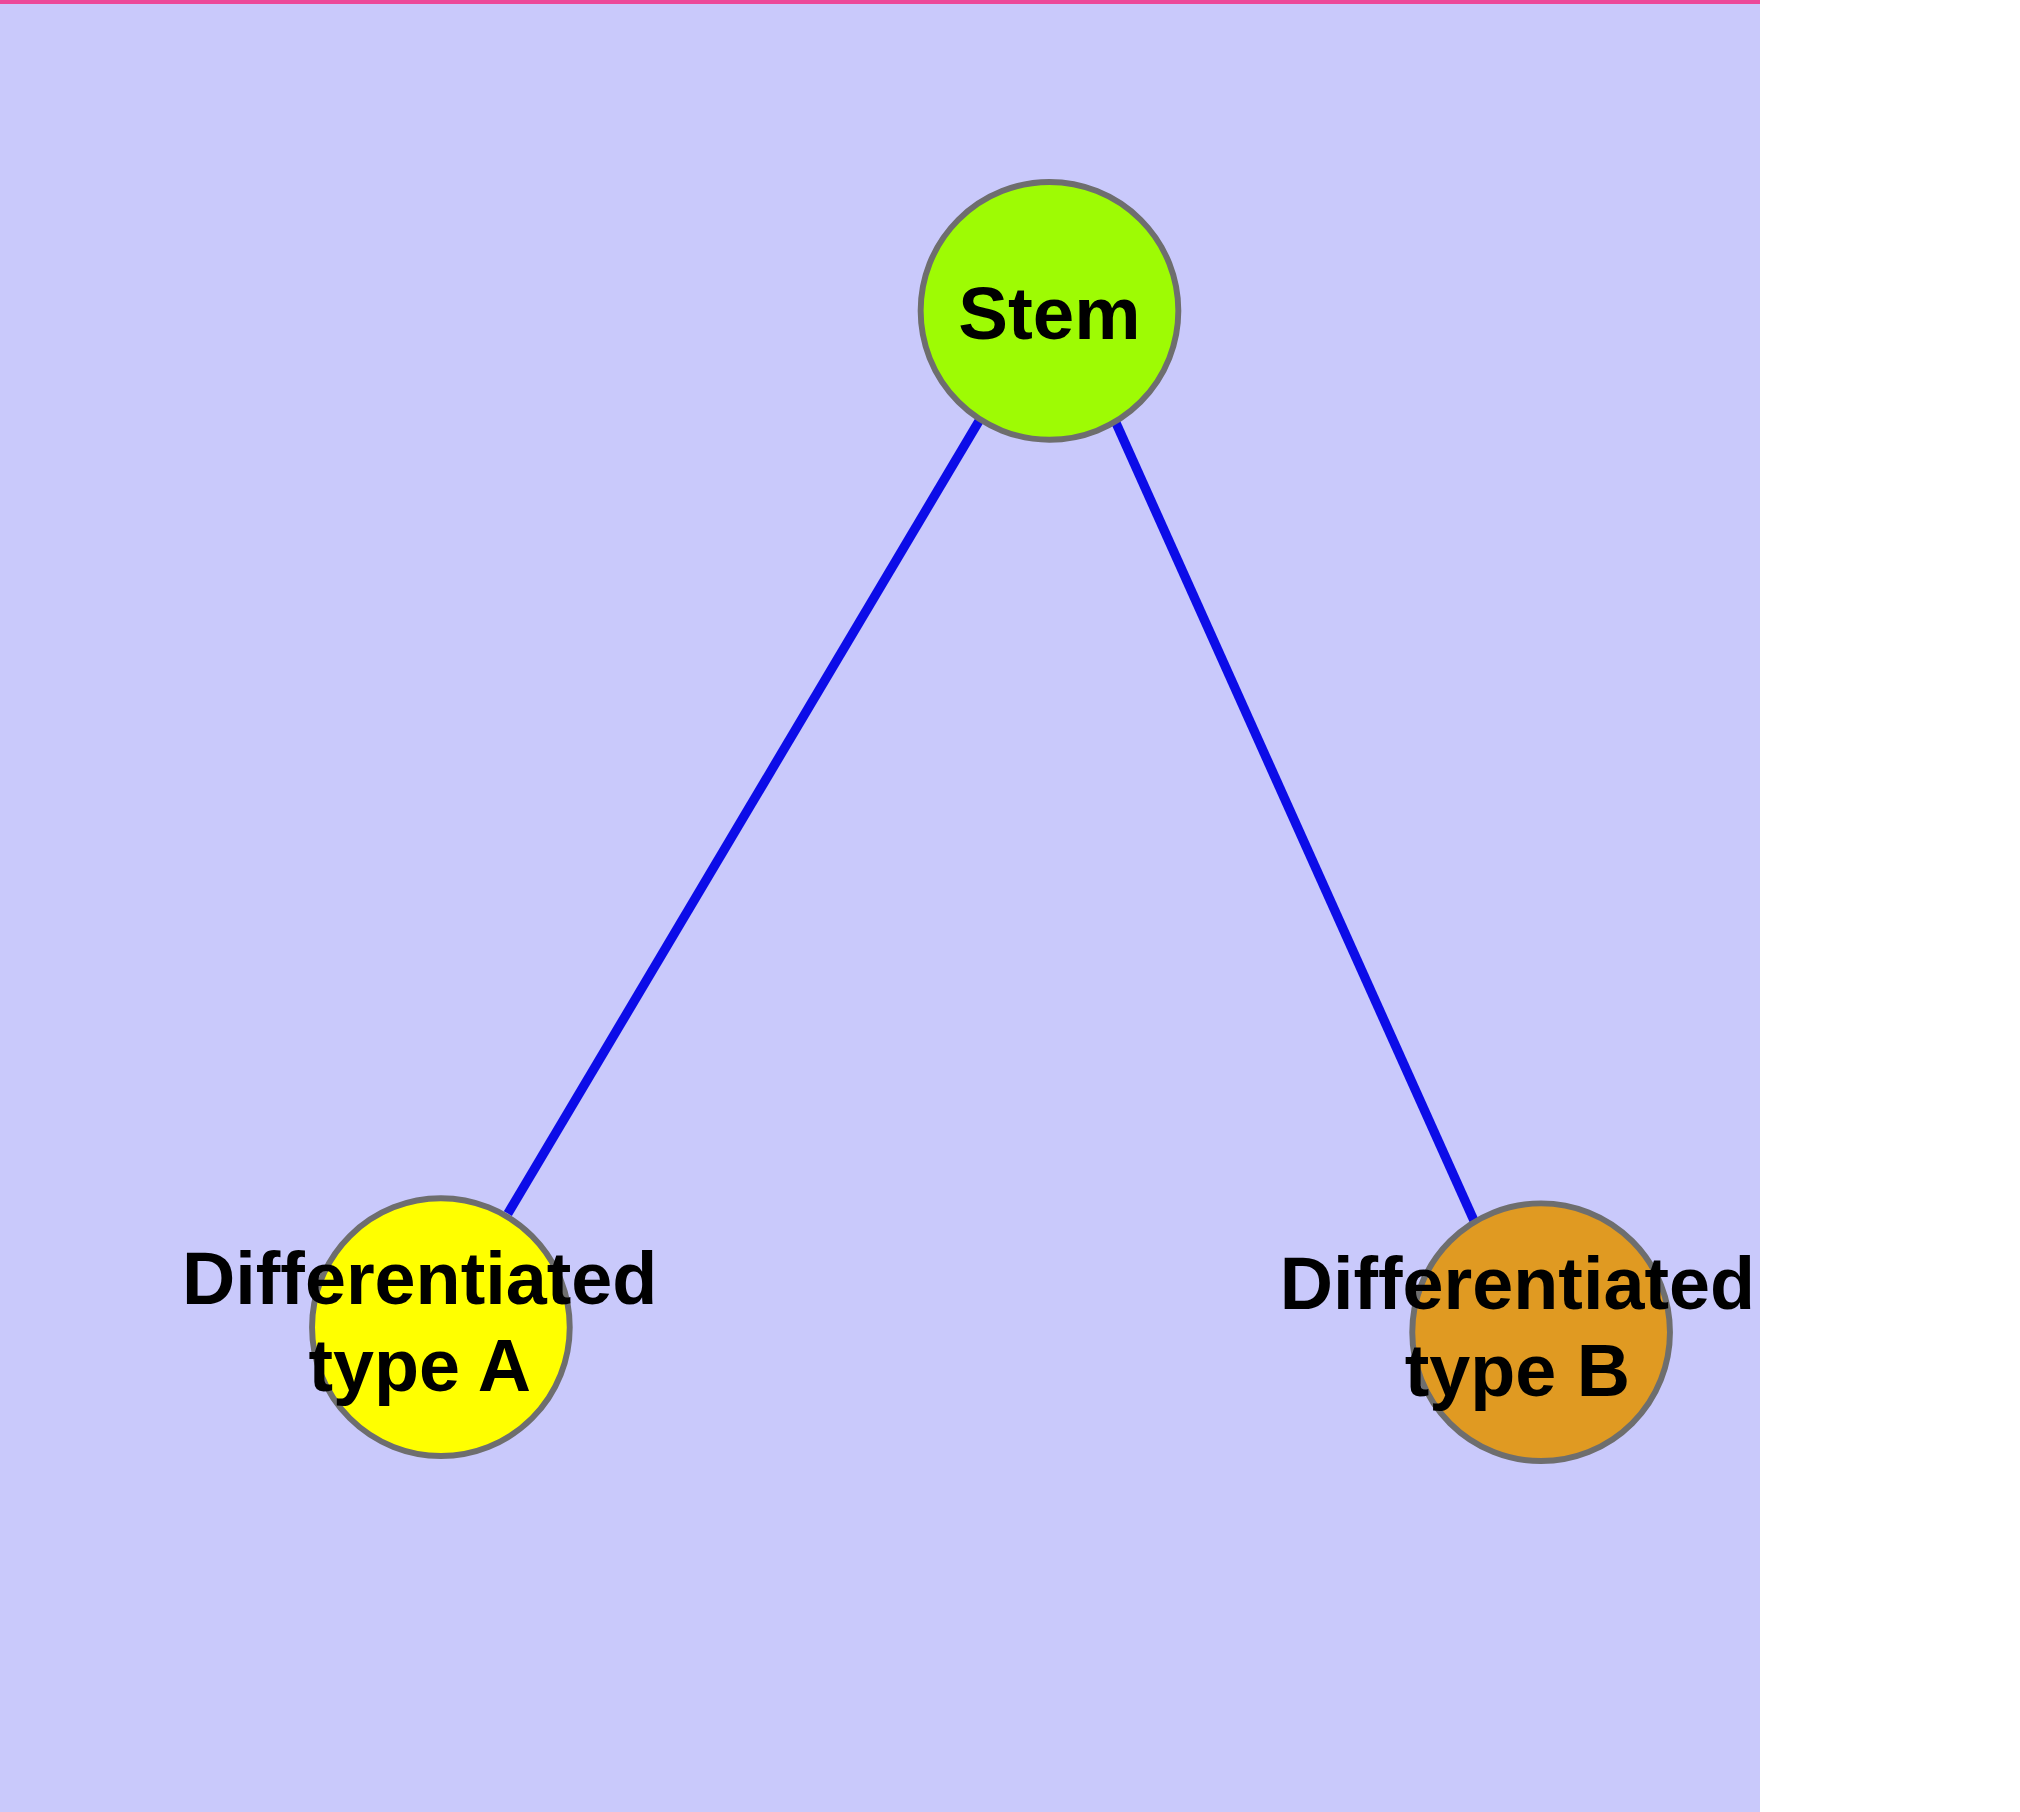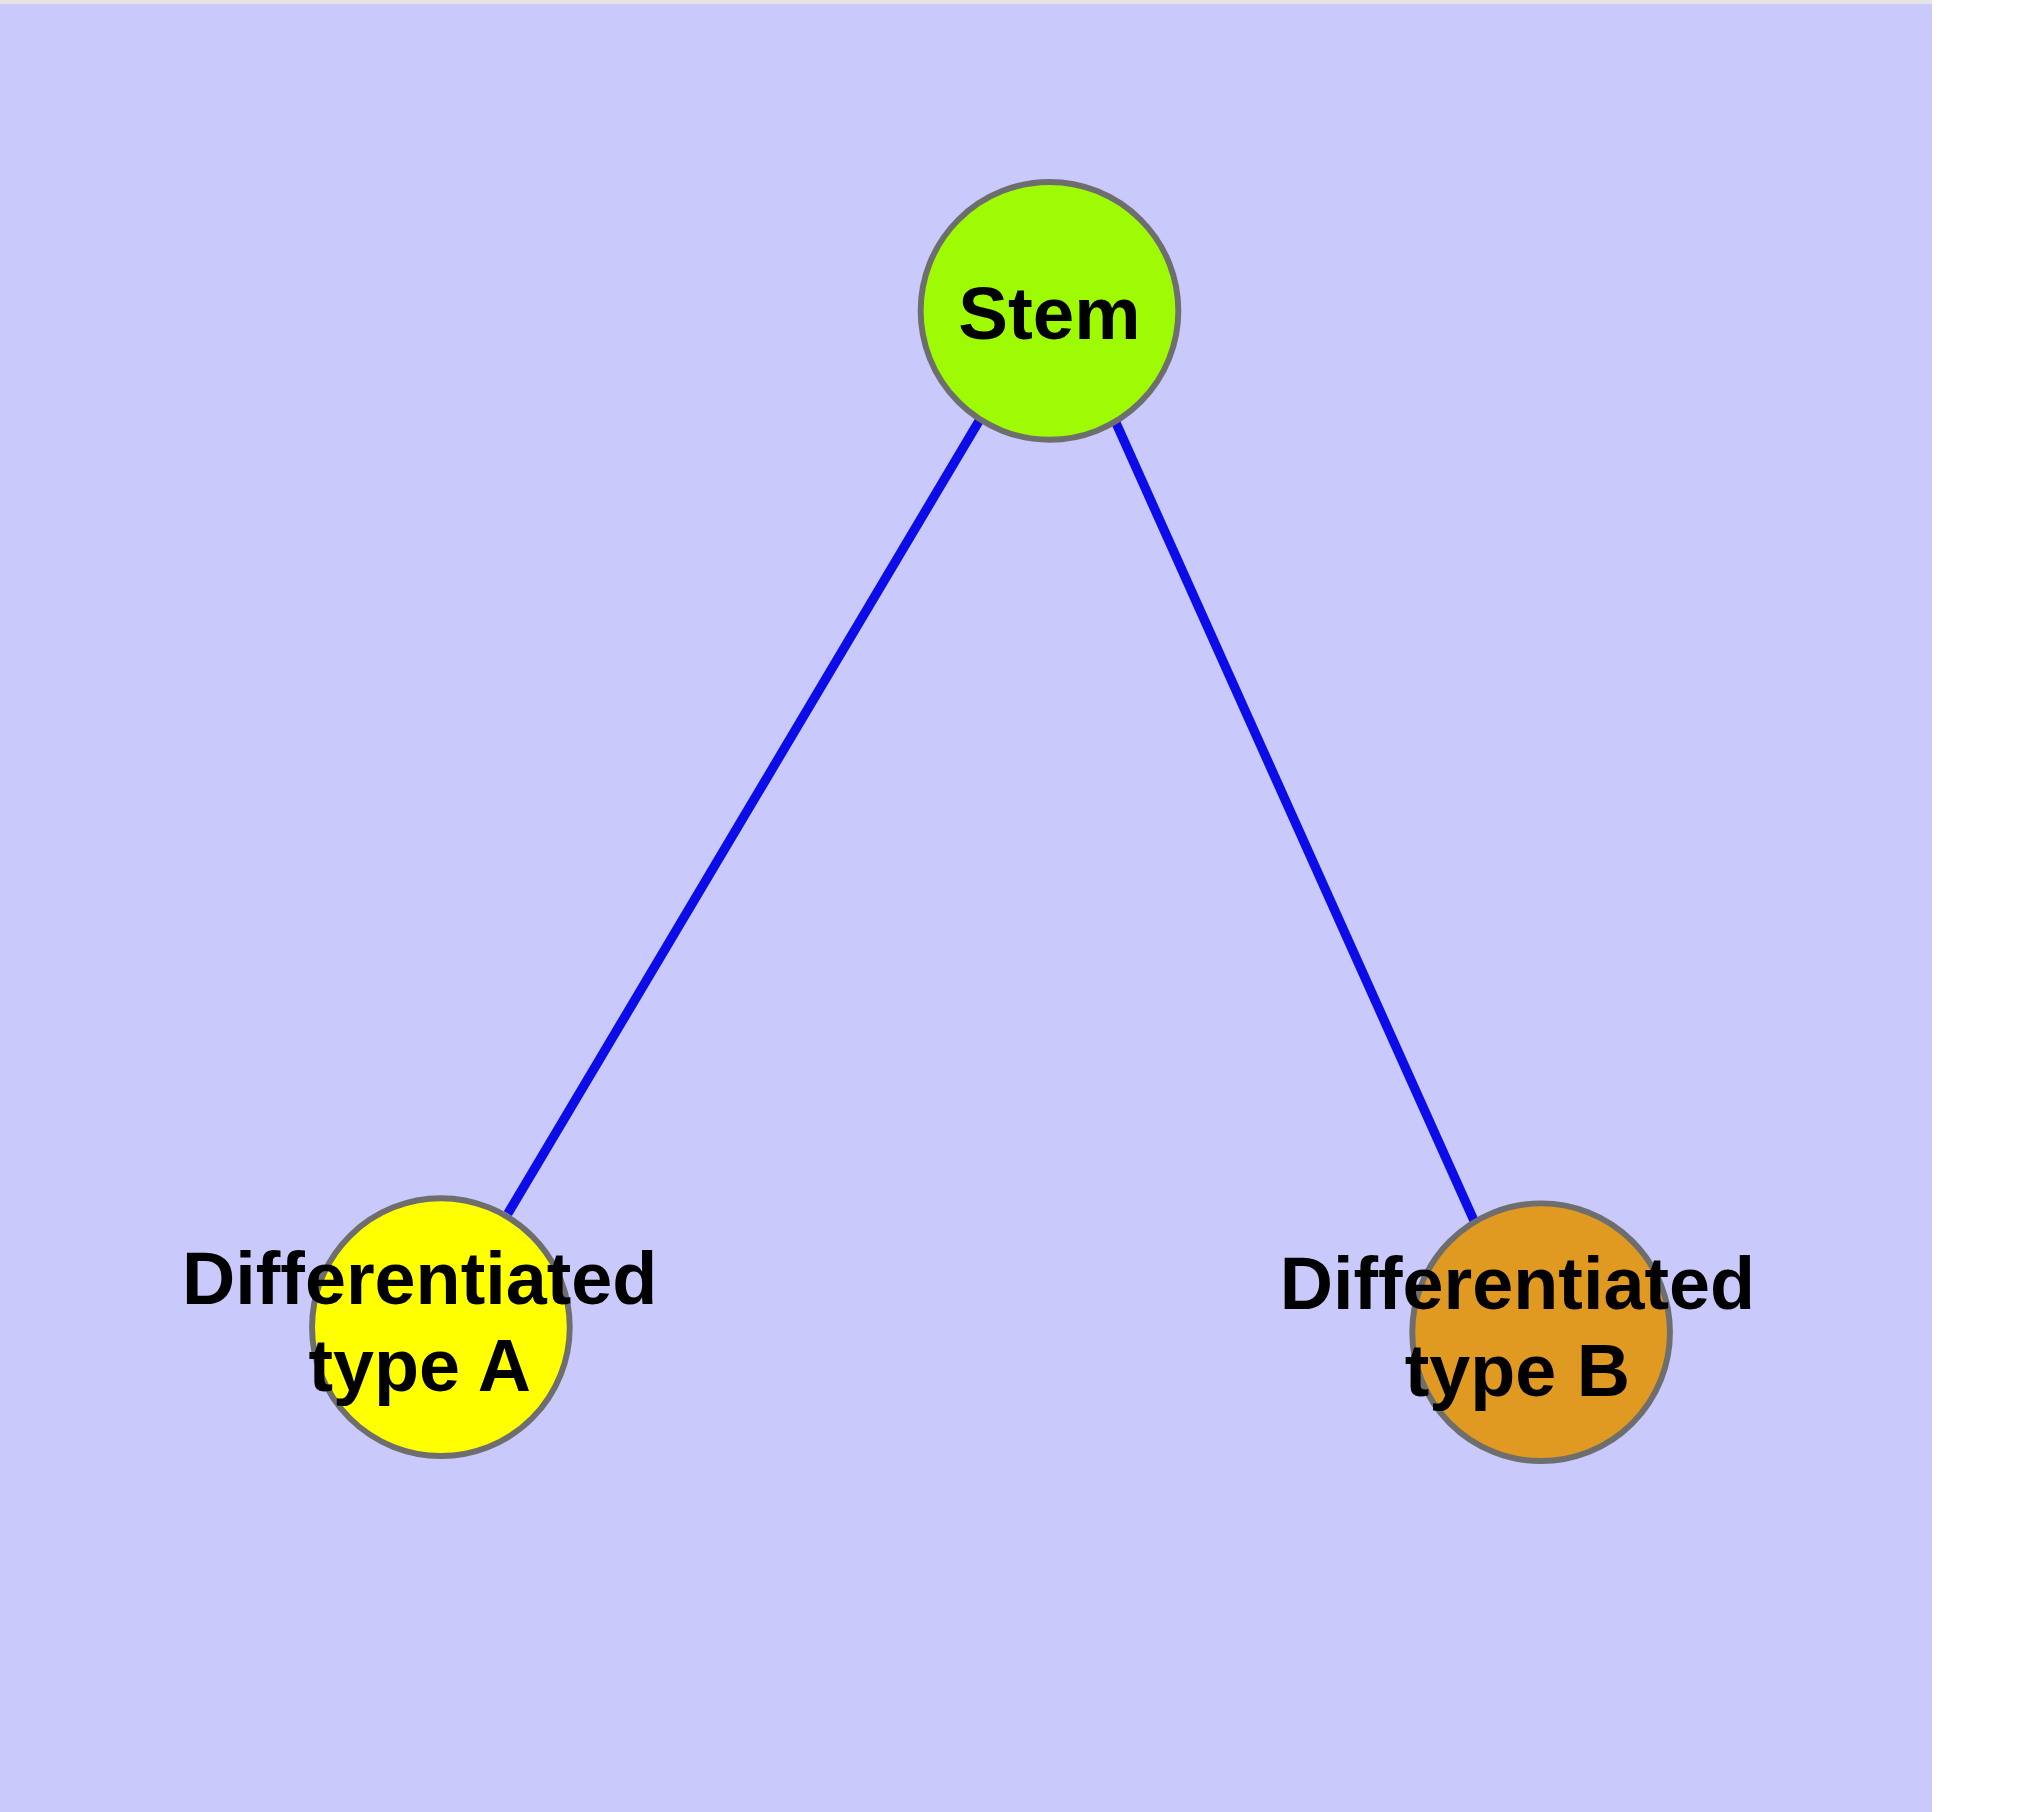--- a/index.html
+++ b/index.html
@@ -3,23 +3,23 @@
 <meta charset="utf-8">
 <title>Cell differentiation graph</title>
 <style>
   html, body {
     margin: 0;
     padding: 0;
     background: #ffffff;
   }
   #canvas {
     position: relative;
-    width: 1932px;
+    width: 1760px;
     height: 1812px;
-    background: #e5e5e5;
+    background: #ec4899;
     overflow: hidden;
     font-family: "Liberation Sans", sans-serif;
     text-align: right;
   }
   #plot-area {
     position: absolute;
     left: 0px;
     top: 4.2px;
     width: 2021px;
     height: 1808px;

